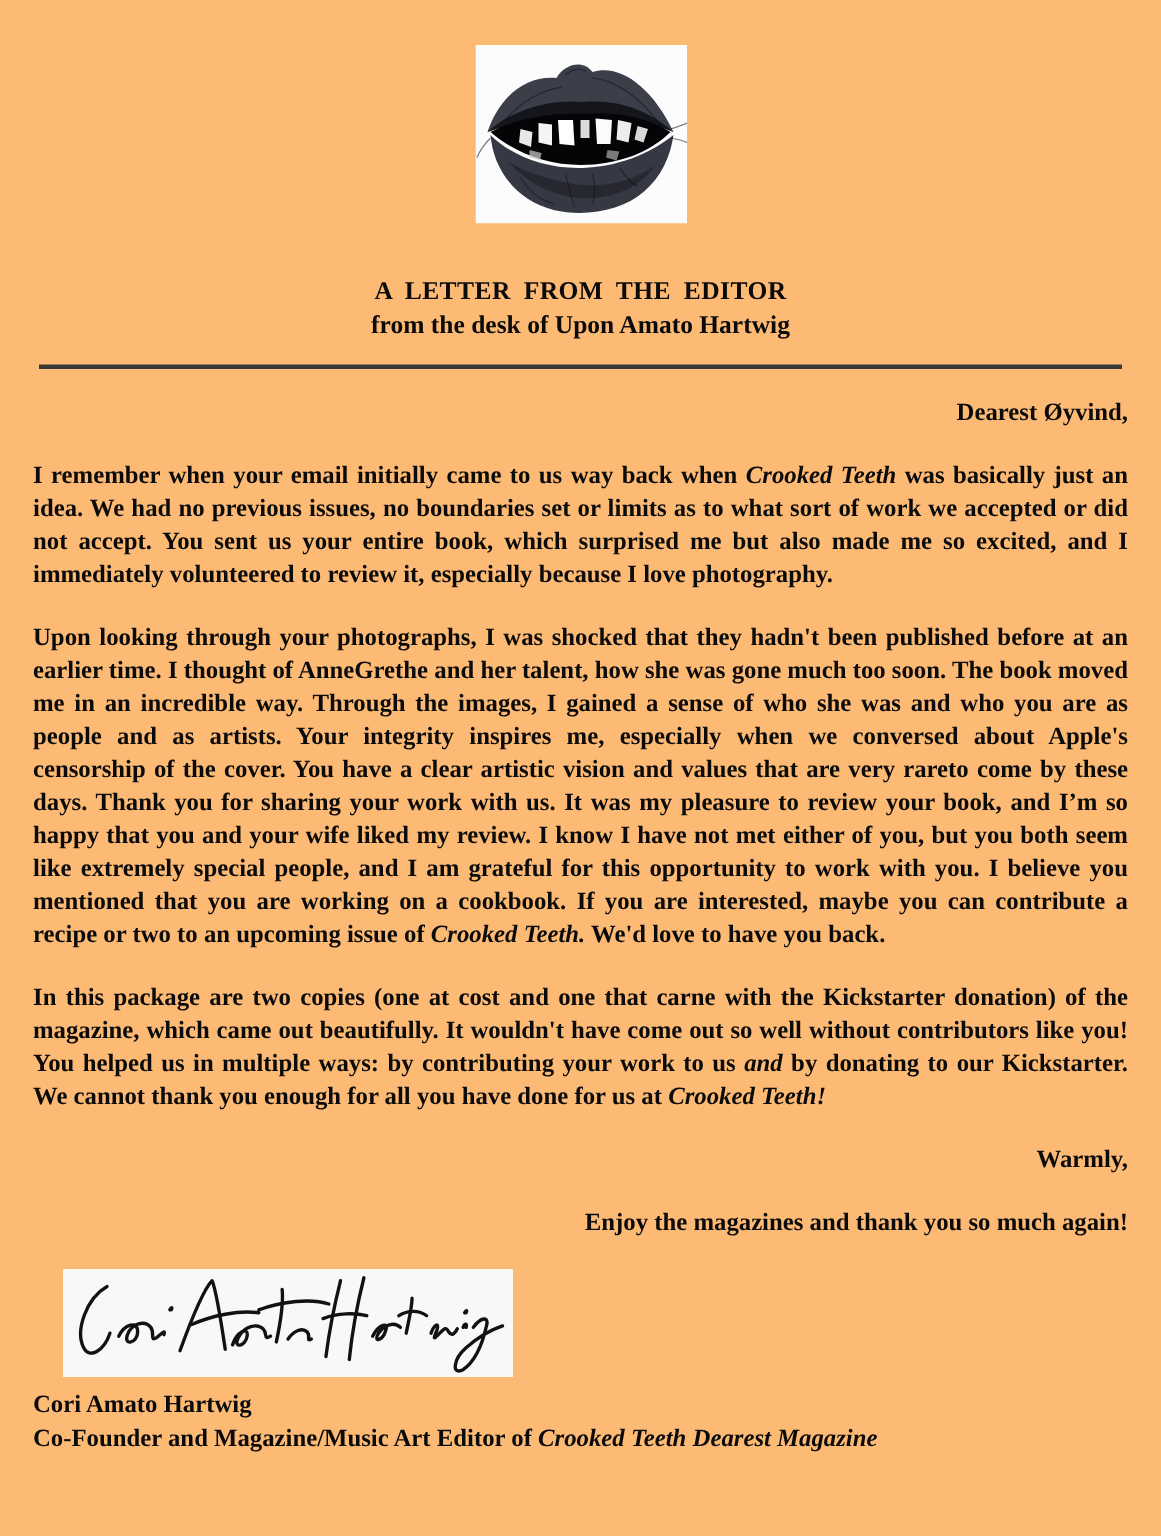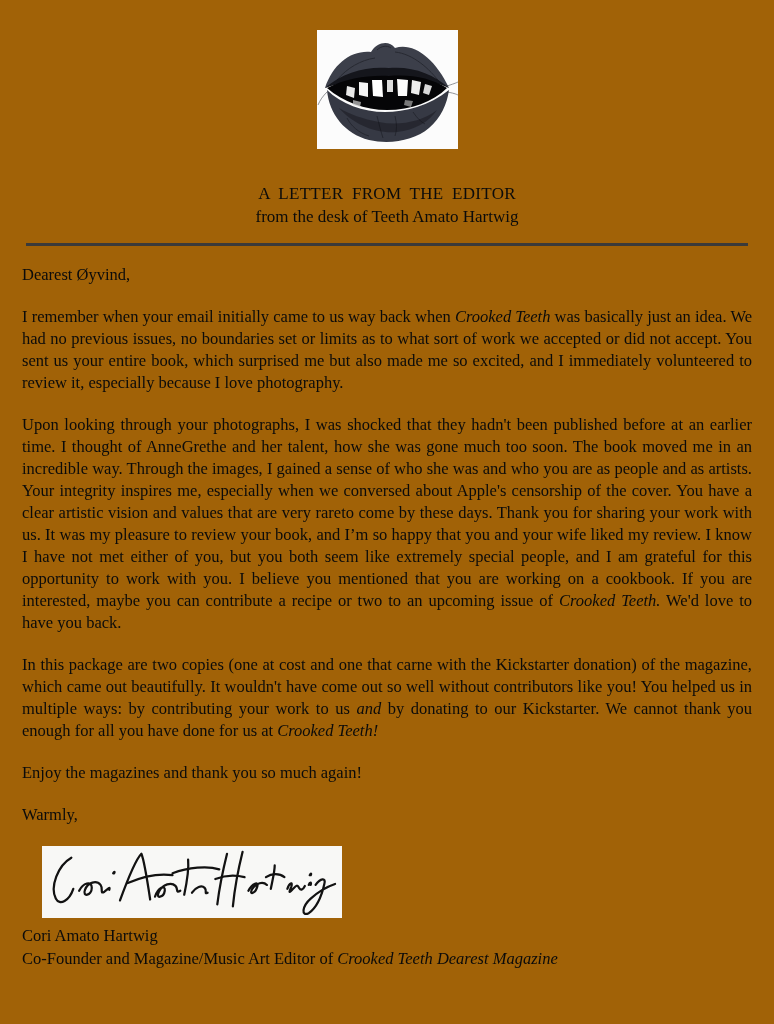--- a/index.html
+++ b/index.html
@@ -1,27 +1,27 @@
 <!DOCTYPE html>
 <html><head>
 <meta charset="utf-8">
 <style>
   html,body{margin:0;padding:0;background:#ffffff;}
   .page{
-    width:774px;height:1024px;background:#a16207;overflow:hidden;
-    font-family:"Liberation Serif", serif;color:#0b0b0b;position:relative;
+    width:774px;height:1024px;background:#fdba74;overflow:hidden;
+    font-family:"Liberation Serif", serif;color:#0b0b0b;position:relative;font-weight:bold;
   }
   .lips{width:141px;height:119px;margin:30px auto 0;}
   .lips svg{display:block;width:100%;height:100%;}
   .header{margin-top:33px;text-align:center;font-size:17px;line-height:23px;}
   .header .t1{word-spacing:4px;letter-spacing:0.3px;}
   .divider{height:3px;background:#3a3a3a;border:0;margin:15px 26px 0;}
   .letter-body{margin:18px 22px 0;font-size:16.5px;line-height:22px;text-align:justify;}
   .para{margin:0 0 20px 0;}
-  .para.nojust{text-align:left;}
+  .para.nojust{text-align:right;}
   em{font-style:italic;}
   .sig-block{width:300px;height:72px;background:#f8f8f6;margin:2px 0 6px 42px;}
   .sig-block svg{display:block;width:100%;height:100%;}
   .signer{margin:0 22px;font-size:16.5px;line-height:23px;text-align:left;}
 </style>
 </head>
 <body>
 
 <div class="page">
 
@@ -61,37 +61,37 @@
       <g stroke="#20222a" stroke-width="0.8" opacity="0.6" fill="none">
         <path d="M130,56 C136,54 139,53 141,52"></path>
         <path d="M130,62 C136,63 139,64 141,65"></path>
         <path d="M10,62 C6,66 3,70 1,75"></path>
       </g>
     </svg>
   </div>
 
   <div class="header">
     <div class="t1">A LETTER FROM THE EDITOR</div>
-    <div class="t2">from the desk of Teeth Amato Hartwig</div>
+    <div class="t2">from the desk of Upon Amato Hartwig</div>
   </div>
 
   <hr class="divider">
 
   <div class="letter-body">
     <p class="para nojust">Dearest Øyvind,</p>
 
     <p class="para"><span>I remember when your email initially came to us way back when </span><em>Crooked Teeth</em><span> was basically just an idea. We had no previous issues, no boundaries set or limits as to what sort of work we accepted or did not accept. You sent us your entire book, which surprised me but also made me so excited, and I immediately volunteered to review it, especially because I love photography.</span></p>
 
     <p class="para"><span>Upon looking through your photographs, I was shocked that they hadn't been published before at an earlier time. I thought of AnneGrethe and her talent, how she was gone much too soon. The book moved me in an incredible way. Through the images, I gained a sense of who she was and who you are as people and as artists. Your integrity inspires me, especially when we conversed about Apple's censorship of the cover. You have a clear artistic vision and values that are very rareto come by these days. Thank you for sharing your work with us. It was my pleasure to review your book, and I’m so happy that you and your wife liked my review. I know I have not met either of you, but you both seem like extremely special people, and I am grateful for this opportunity to work with you. I believe you mentioned that you are working on a cookbook. If you are interested, maybe you can contribute a recipe or two to an upcoming issue of </span><em>Crooked Teeth.</em><span> We'd love to have you back.</span></p>
 
     <p class="para"><span>In this package are two copies (one at cost and one that carne with the Kickstarter donation) of the magazine, which came out beautifully. It wouldn't have come out so well without contributors like you! You helped us in multiple ways: by contributing your work to us </span><em>and</em><span> by donating to our Kickstarter. We cannot thank you enough for all you have done for us at </span><em>Crooked Teeth!</em></p>
 
+    <p class="para nojust">Warmly,</p>
+
     <p class="para nojust">Enjoy the magazines and thank you so much again!</p>
-
-    <p class="para nojust">Warmly,</p>
   </div>
 
   <div class="sig-block">
     <svg viewBox="0 0 300 74" xmlns="http://www.w3.org/2000/svg">
       <g stroke="#121212" stroke-width="2.3" fill="none" stroke-linecap="round" stroke-linejoin="round">
         <path d="M26,12 C12,20 4,42 10,54 C14,62 24,56 28,44"></path>
         <path d="M34,46 C38,38 47,35 47,43 C47,51 37,53 40,45 C43,37 52,35 56,40 C59,44 55,50 60,47 C64,44 66,41 65,45"></path>
         <path d="M69,28 C70,26 71,26 70,28"></path>
         <path d="M76,56 C84,34 92,14 98,8 C101,15 104,35 107,55"></path>
         <path d="M84,38 C98,32 116,28 130,30"></path>

